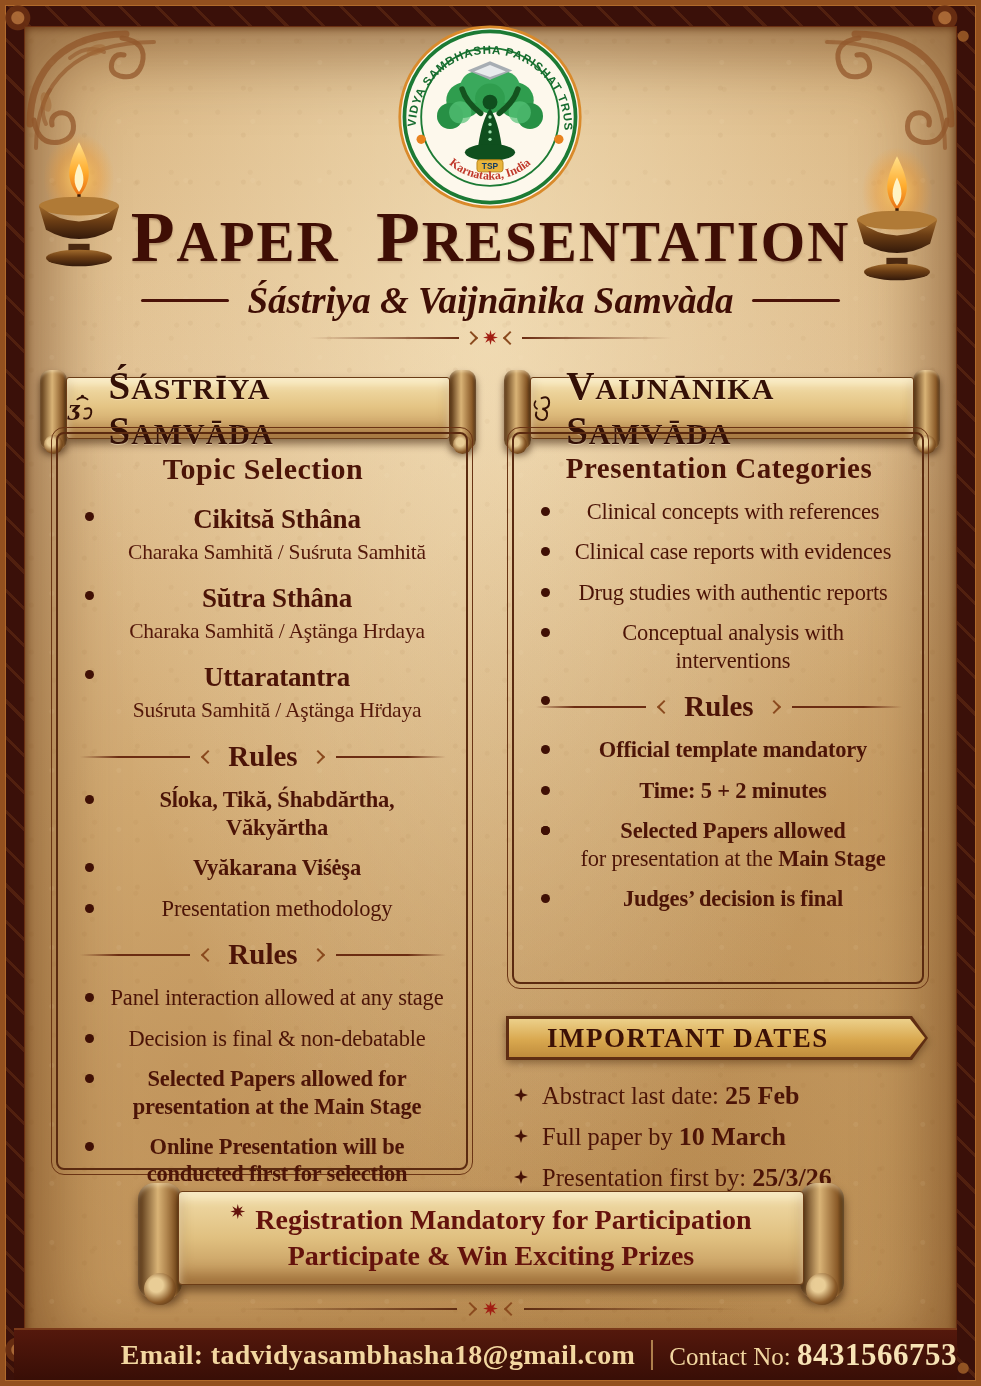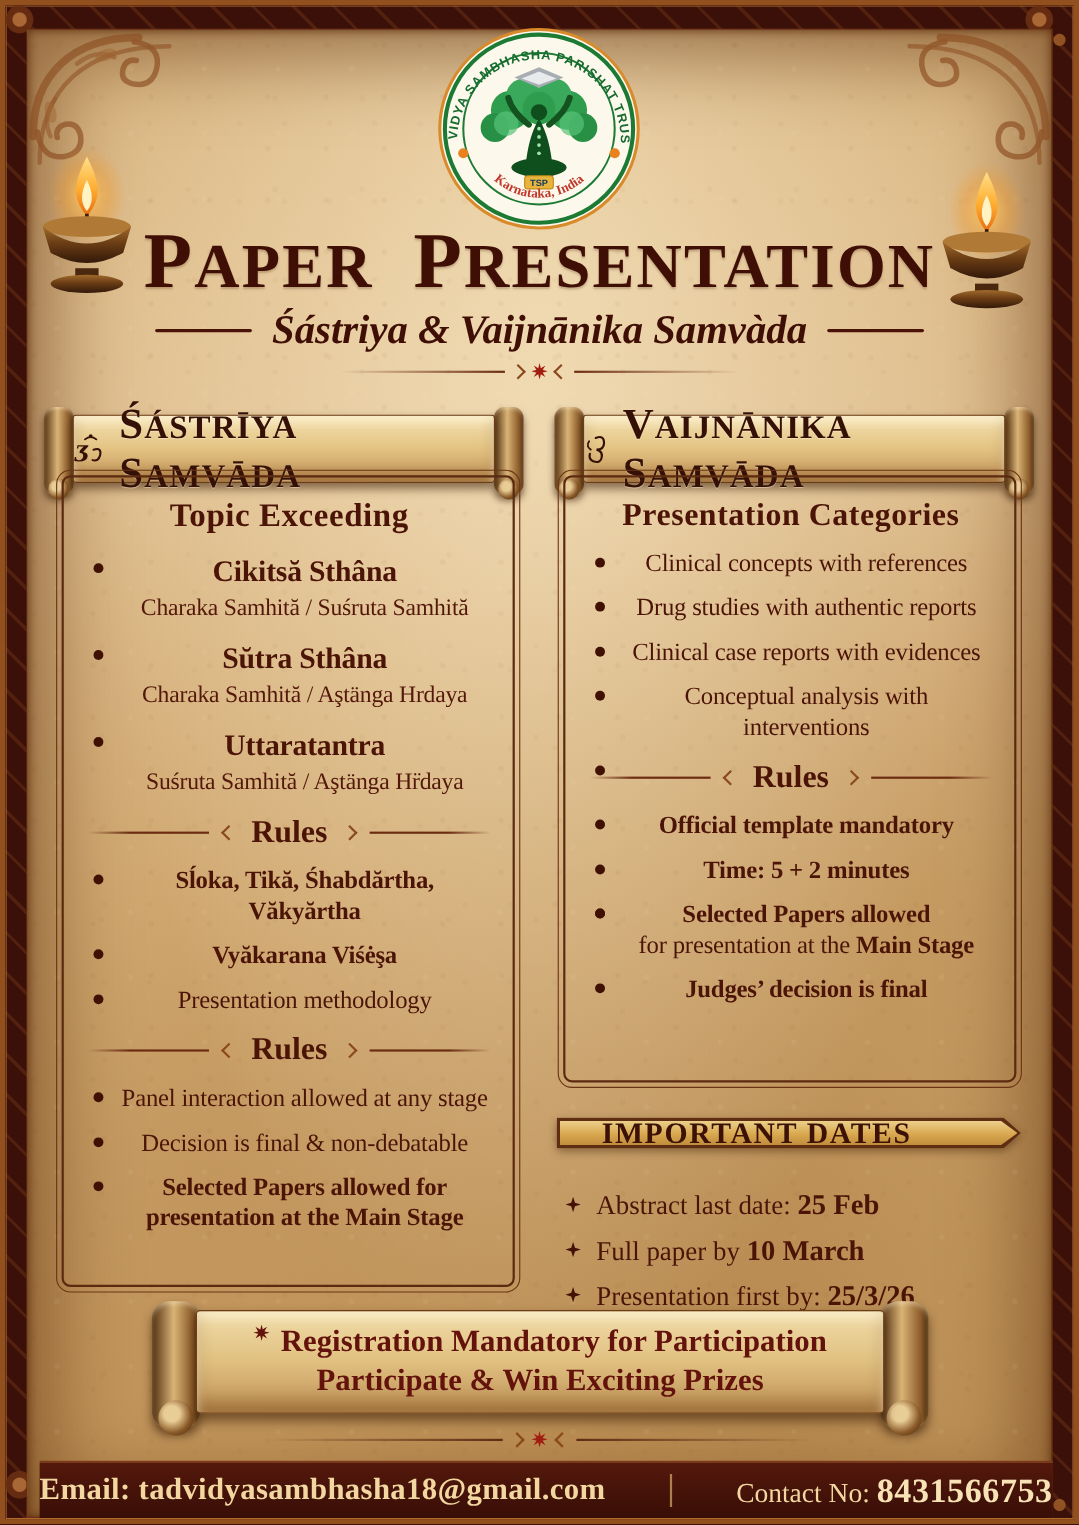--- a/index.html
+++ b/index.html
@@ -85,21 +85,21 @@
   ul.topics li{margin:17px 0;}
   ul.topics .t{font-size:27px;}
   ul.blist .sub{font-size:21.5px;margin-top:3px;color:#54180a;letter-spacing:-.2px;}
   ul.blist .l2{font-size:22.5px;}
   ul.blist .l2 strong{font-weight:bold;}
   .rulehead{display:flex;align-items:center;gap:13px;margin:16px 0 6px;}
   .rulehead .rline{flex:1;height:2px;background:linear-gradient(90deg,transparent,#6b2c12 35%,#6b2c12);}
   .rulehead .rline.r{background:linear-gradient(90deg,#6b2c12,#6b2c12 65%,transparent);}
   .rulehead .rtitle{font-weight:bold;font-size:29px;color:#4c1407;padding:0 2px;}
   
-  .dates-banner{position:absolute;left:506px;top:1016px;width:422px;height:28px;
+  .dates-banner{position:absolute;left:506px;top:1016px;width:422px;height:44px;
     filter:drop-shadow(0 3px 4px rgba(55,26,4,.45));}
   .dates-banner .outer{position:absolute;inset:0;background:#5f2d12;
     clip-path:polygon(0 0,calc(100% - 16px) 0,100% 50%,calc(100% - 16px) 100%,0 100%);}
   .dates-banner .inner{position:absolute;inset:3px;background:linear-gradient(180deg,#ecd08a,#d9a84f 55%,#c08c3c);
     clip-path:polygon(0 0,calc(100% - 15px) 0,100% 50%,calc(100% - 15px) 100%,0 100%);
     display:flex;align-items:center;justify-content:flex-start;padding-left:38px;box-sizing:border-box;}
   .dates-title{font-weight:bold;font-size:27px;letter-spacing:1.5px;color:#3c1106;}
   ul.dates{list-style:none;margin:0;padding:0;position:absolute;left:512px;top:1070px;width:420px;}
   ul.dates li{position:relative;padding-left:30px;margin:11px 0;font-size:24.5px;color:#4c1407;}
   ul.dates .bullet.star4{position:absolute;left:2px;top:7px;width:14px;height:14px;background:#451106;
@@ -118,23 +118,23 @@
   .bigscroll .roll.l{left:0}.bigscroll .roll.r{right:0}
   .bigscroll .roll::after{content:"";position:absolute;bottom:-6px;left:6px;width:32px;height:32px;border-radius:50%;
     background:radial-gradient(circle at 38% 38%,#e9cd96 0 7px,#8a5a28 62%,#3d2008);}
   .reg-line1{display:flex;gap:10px;font-weight:bold;font-size:28px;color:#64120c;}
   .reg-line2{font-weight:bold;font-size:28px;color:#64120c;}
   .star8.dk::before,.star8.dk::after{background:#64120c;}
   
   .findiv{position:absolute;left:0;right:0;top:1301px;display:flex;align-items:center;justify-content:center;gap:8px;}
   .findiv .fl{width:215px;height:2px;background:linear-gradient(90deg,transparent,#5f2c12);}
   .findiv .fl.r{background:linear-gradient(90deg,#5f2c12,transparent);}
-  .footerbar{position:absolute;left:36px;right:24px;bottom:6px;height:50px;
+  .footerbar{position:absolute;left:14px;right:24px;bottom:6px;height:50px;
     background:linear-gradient(180deg,#54180c,#380e06);border-top:2px solid #7a3a1a;
-    display:flex;align-items:center;justify-content:space-between;gap:16px;color:#f2d7a0;margin-top:44px;}
+    display:flex;align-items:center;justify-content:flex-end;gap:16px;color:#f2d7a0;margin-top:44px;}
   .f-email{font-weight:bold;font-size:28px;letter-spacing:.3px;}
   .f-sep{width:2px;height:30px;background:#c89b5e;opacity:.8;}
   .f-contact{font-size:25px;}
   .f-number{font-size:31px;font-weight:bold;color:#f7e3b5;letter-spacing:.5px;}
 </style>
 </head>
 <body>
 
 <div class="poster">
   <div class="frame-band"></div>
@@ -299,21 +299,21 @@
         <path d="M6,8 q-4,6 2,10" stroke="#341006" stroke-width="2.2" fill="none" stroke-linecap="round"></path>
       </svg>
       <span class="banner-label">
         <span class="word">VAIJNĀNIKA</span>
         <span class="word">SAMVĀDA</span>
       </span>
     </div>
   </div>
 
   <div class="box leftbox">
-    <div class="section-h">Topic Exceeding</div>
+    <div class="section-h">Topic Selection</div>
     <ul class="blist topics">
         <li><span class="bullet dot"></span><span class="t b">Cikitsă Sthâna</span><div class="sub">Charaka Samhită / Suśruta Samhită</div></li>
         <li><span class="bullet dot"></span><span class="t b">Sŭtra Sthâna</span><div class="sub">Charaka Samhită / Aştänga Hrdaya</div></li>
         <li><span class="bullet dot"></span><span class="t b">Uttaratantra</span><div class="sub">Suśruta Samhită / Aştänga Hr̈daya</div></li>
       </ul>
     <div class="rulehead">
       <span class="rline"></span>
       <span class="chev l"></span>
       <span class="rtitle">Rules</span>
       <span class="chev r"></span>
@@ -329,29 +329,31 @@
       <span class="chev l"></span>
       <span class="rtitle">Rules</span>
       <span class="chev r"></span>
       <span class="rline r"></span>
     </div>
     <ul class="blist">
         <li><span class="bullet dot"></span><span class="t">Panel interaction allowed at any stage</span></li>
         <li><span class="bullet dot"></span><span class="t">Decision is final &amp; non-debatable</span></li>
         <li><span class="bullet dot"></span><span class="t b">Selected Papers allowed for
 presentation at the Main Stage</span></li>
+        <li><span class="bullet dot"></span><span class="t b">Online Presentation will be
+conducted first for selection</span></li>
       </ul>
   </div>
 
   <div class="box rightbox">
     <div class="section-h" style="font-size:29px">Presentation Categories</div>
     <ul class="blist" style="margin-top:6px">
         <li><span class="bullet dot"></span><span class="t">Clinical concepts with references</span></li>
+        <li><span class="bullet dot"></span><span class="t">Clinical case reports with evidences</span></li>
         <li><span class="bullet dot"></span><span class="t">Drug studies with authentic reports</span></li>
-        <li><span class="bullet dot"></span><span class="t">Clinical case reports with evidences</span></li>
         <li><span class="bullet dot"></span><span class="t">Conceptual analysis with interventions</span></li>
         <li><span class="bullet dot"></span></li>
       </ul>
     <div class="rulehead">
       <span class="rline"></span>
       <span class="chev l"></span>
       <span class="rtitle">Rules</span>
       <span class="chev r"></span>
       <span class="rline r"></span>
     </div>

